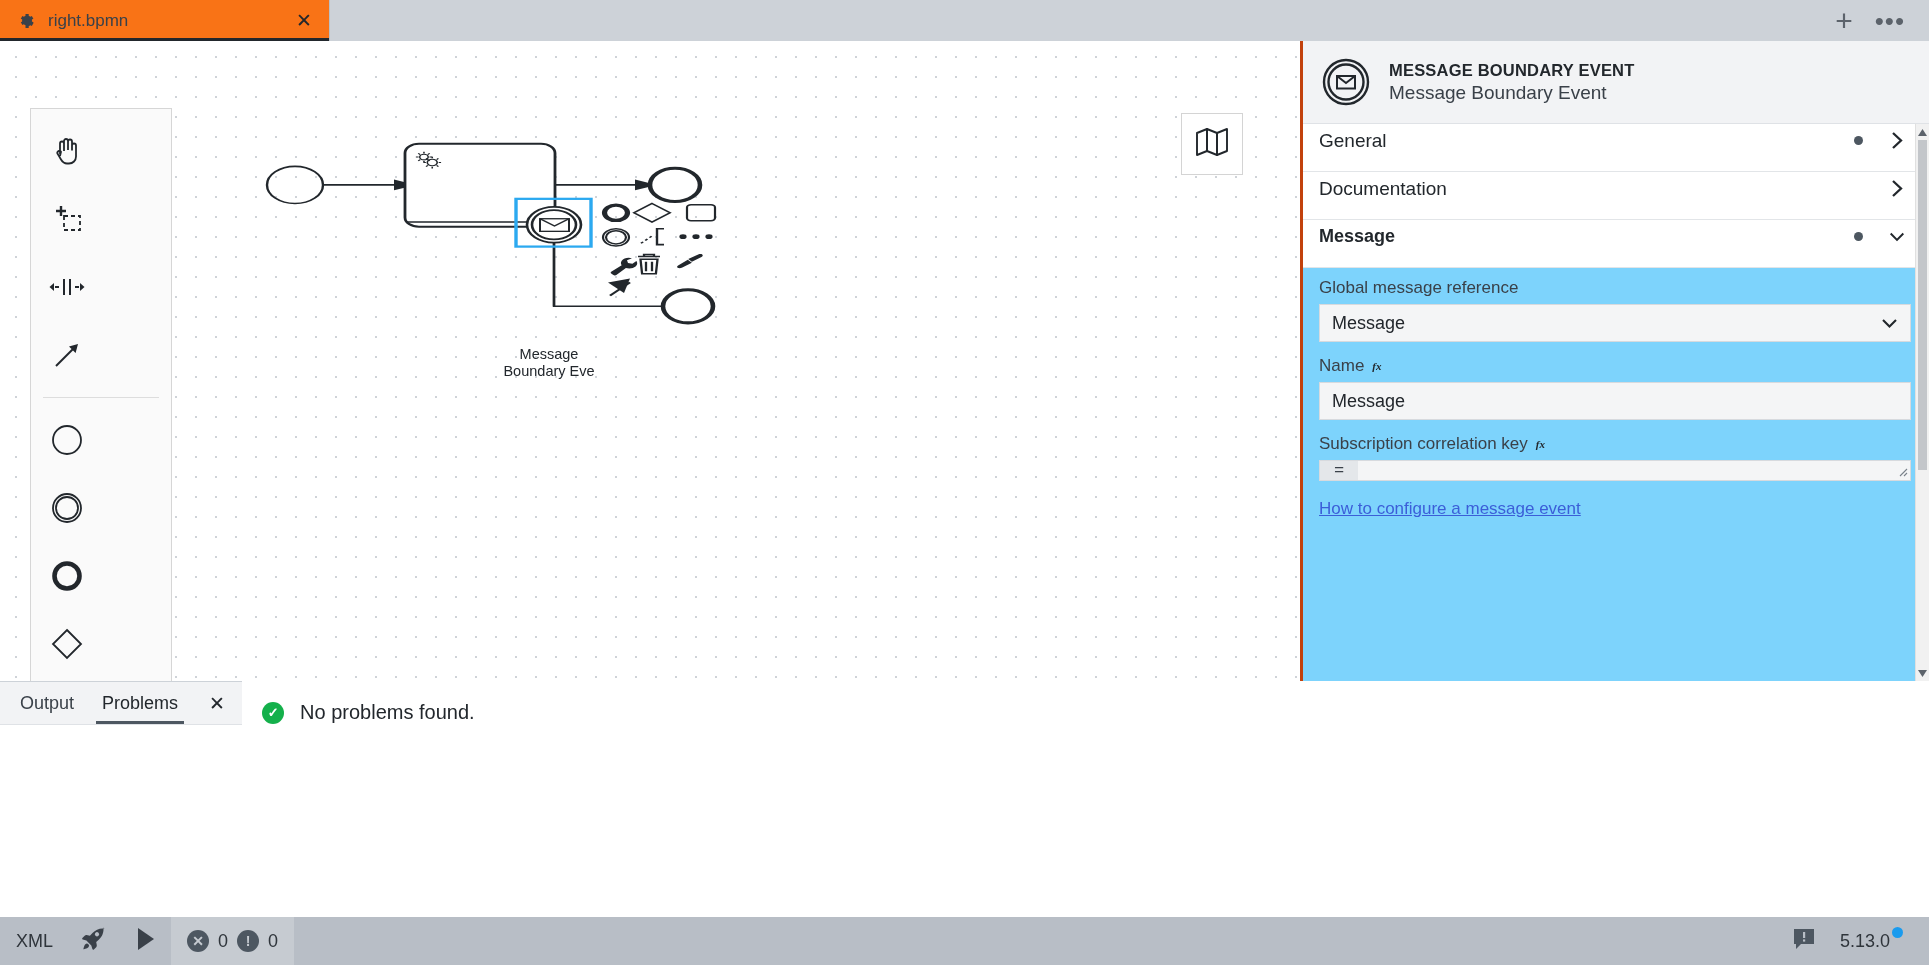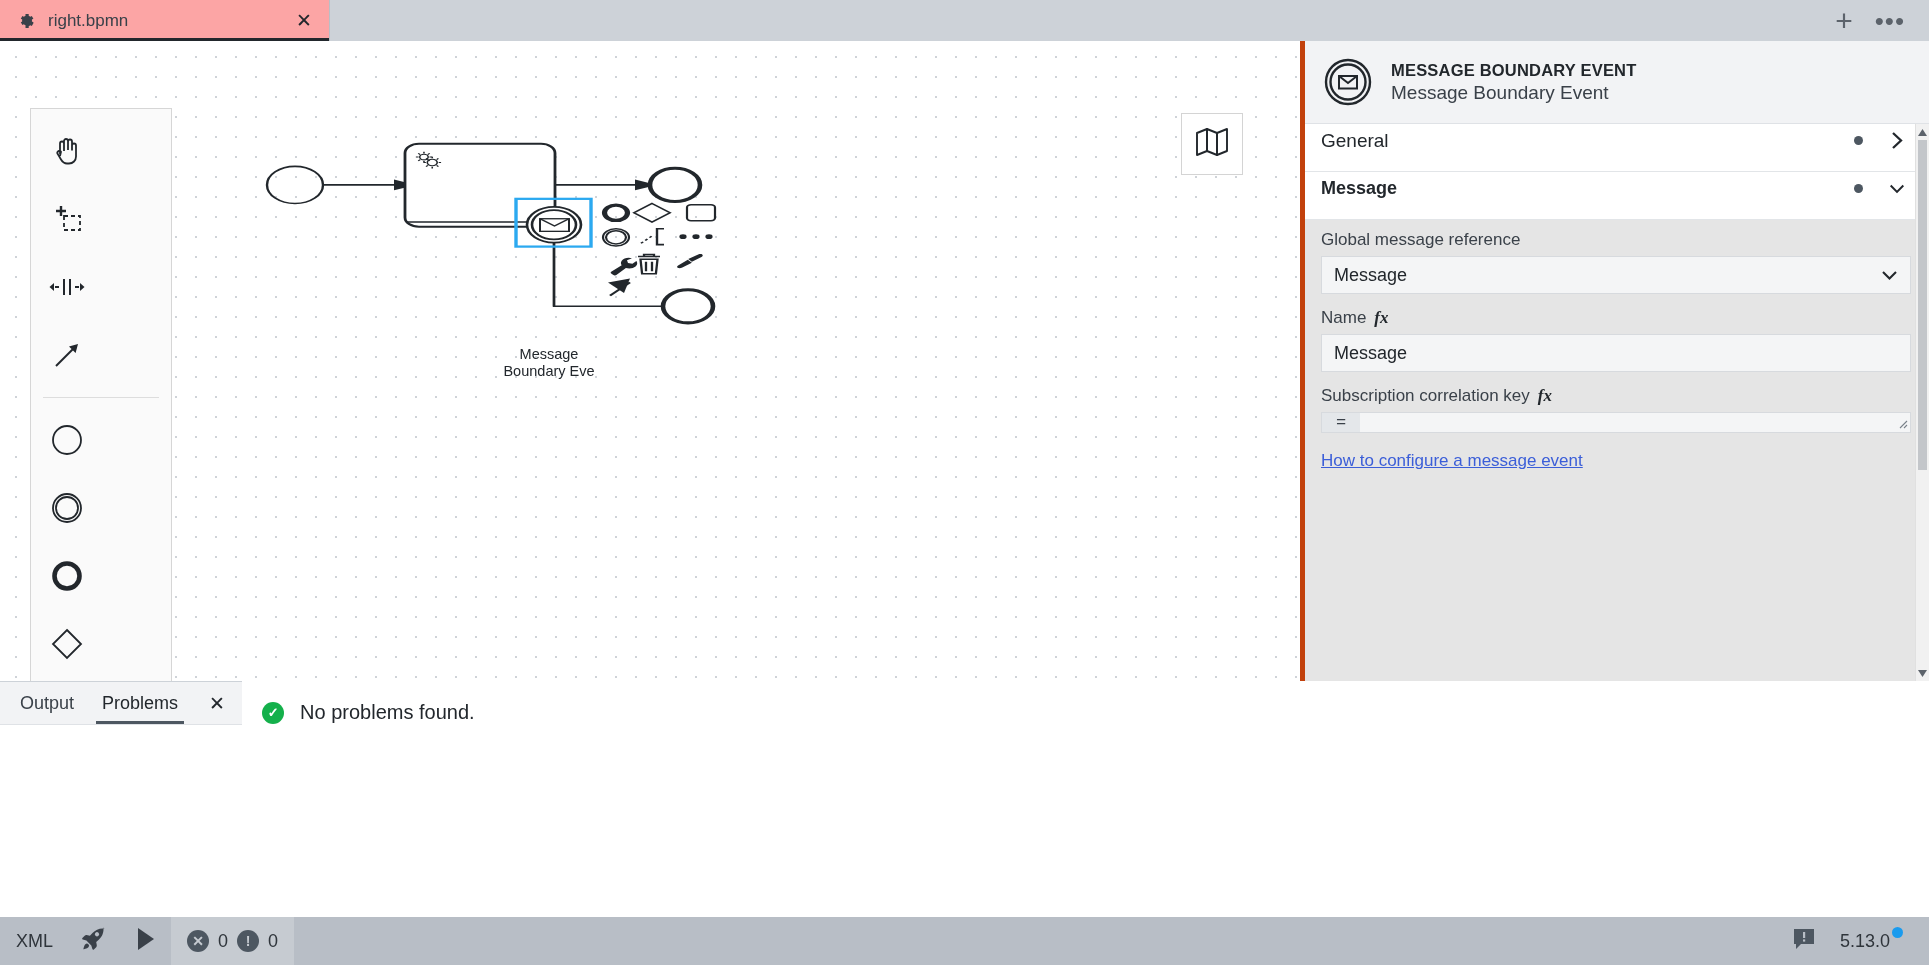--- a/index.html
+++ b/index.html
@@ -14,21 +14,21 @@
   
   .tabbar {
     height: 41px; background: #cdd2d8; display: flex; align-items: stretch;
     flex: 0 0 41px; position: relative;
   }
   .tab {
     width: 330px; background: #d6dade; display: flex; align-items: center;
     padding: 0 14px 0 16px; gap: 12px; border-right: 1px solid #b9bfc6;
     position: relative;
   }
-  .tab.active { background: #fca5a5; }
+  .tab.active { background: #f97316; }
   .tab.active:after {
     content: ""; position: absolute; left: 0; right: 0; bottom: 0; height: 3px; background: #22272c;
   }
   .tab-icon { width: 20px; height: 20px; flex: 0 0 20px; display: flex; align-items: center; justify-content: center; }
   .tab-title { font-size: 17px; color: #3a4149; flex: 1; white-space: nowrap; }
   .tab-close { width: 22px; height: 22px; display: flex; align-items: center; justify-content: center;
     font-size: 19px; color: #22272c; cursor: pointer; }
   .tabbar-spacer { flex: 1; }
   .tabbar-actions { display: flex; align-items: center; gap: 22px; padding-right: 24px; }
   .tb-btn { color: #5c636b; display: flex; align-items: center; justify-content: center; cursor: pointer; }
@@ -64,22 +64,22 @@
   }
 
   .diagram { position: absolute; left: 0; top: 0; width: 100%; height: 100%; }
   .bpmn-label {
     position: absolute; font-size: 14.5px; color: #22272c; text-align: center;
     line-height: 1.15; white-space: pre; font-family: "Liberation Sans", sans-serif;
   }
 
   
   .props {
-    flex: 0 0 629px; width: 629px; background: #e5e5e5;
-    border-left: 5px solid #c2410c; display: flex; flex-direction: column;
+    flex: 0 0 629px; width: 629px; background: #7dd3fc;
+    border-left: 3px solid #c2410c; display: flex; flex-direction: column;
     position: relative; min-height: 0;
   }
   .props-header {
     display: flex; align-items: center; gap: 18px; padding: 16px 20px 16px 18px;
     background: #f2f3f5; border-bottom: 1px solid #dfe2e6; flex: 0 0 auto;
   }
   .props-header-icon { width: 50px; height: 50px; flex: 0 0 50px; }
   .props-header-text { display: flex; flex-direction: column; gap: 2px; min-width: 0; }
   .props-type { font-size: 16.5px; font-weight: bold; color: #22272c; letter-spacing: .2px; }
   .props-name { font-size: 19px; color: #3a4149; }
@@ -93,21 +93,21 @@
   .section-title.bold { font-weight: bold; font-size: 18px; }
   .sec-dot { width: 9px; height: 9px; border-radius: 50%; background: #4d5761; margin-right: 26px; }
   .sec-dot.hidden { visibility: hidden; }
   .chev { width: 16px; color: #22272c; display: flex; align-items: center; justify-content: center; }
 
   .section-body { padding: 10px 18px 18px 16px; }
   .field { margin-bottom: 14px; }
   .field-label {
     font-size: 17px; color: #3a4149; margin-bottom: 6px; display: flex; align-items: center; gap: 8px;
   }
-  .fx { font-style: italic; font-weight: bold; font-family: "Liberation Serif", serif; font-size: 17px; color: #22272c; }
+  .fx { font-style: italic; font-weight: bold; font-family: "Liberation Serif", serif; font-size: 11px; color: #22272c; }
   .f-input, .f-select {
     width: 100%; height: 38px; background: #f4f5f6; border: 1px solid #d7dade;
     font-size: 18px; color: #22272c; padding: 0 12px; font-family: "Liberation Sans", sans-serif;
     display: flex; align-items: center;
   }
   .f-select { justify-content: space-between; cursor: pointer; }
   .feel-row { display: flex; border: 1px solid #d7dade; background: #f4f5f6; position: relative; }
   .feel-eq {
     width: 38px; flex: 0 0 38px; background: #e4e7ea; display: flex; align-items: center;
     justify-content: center; font-size: 17px; color: #3a4149; font-family: "Liberation Mono", monospace;
@@ -375,20 +375,29 @@
         <div class="section-head">
           <span class="section-title">General</span>
           <span class="sec-dot"></span>
           <span class="chev">
             <svg width="13" height="19" viewBox="0 0 13 19">
                 <path d="M2 2l8 7.5L2 17" fill="none" stroke="#22272c" stroke-width="2.3"></path>
               </svg>
           </span>
         </div>
 
+        <div class="section-head">
+          <span class="section-title">Documentation</span>
+          <span class="sec-dot hidden"></span>
+          <span class="chev">
+            <svg width="13" height="19" viewBox="0 0 13 19">
+                <path d="M2 2l8 7.5L2 17" fill="none" stroke="#22272c" stroke-width="2.3"></path>
+              </svg>
+          </span>
+        </div>
 
         <div class="section-head">
           <span class="section-title bold">Message</span>
           <span class="sec-dot"></span>
           <span class="chev">
             <svg width="19" height="13" viewBox="0 0 19 13">
                 <path d="M2 3l7.5 7.5L17 3" fill="none" stroke="#22272c" stroke-width="2.3"></path>
               </svg>
           </span>
         </div>

